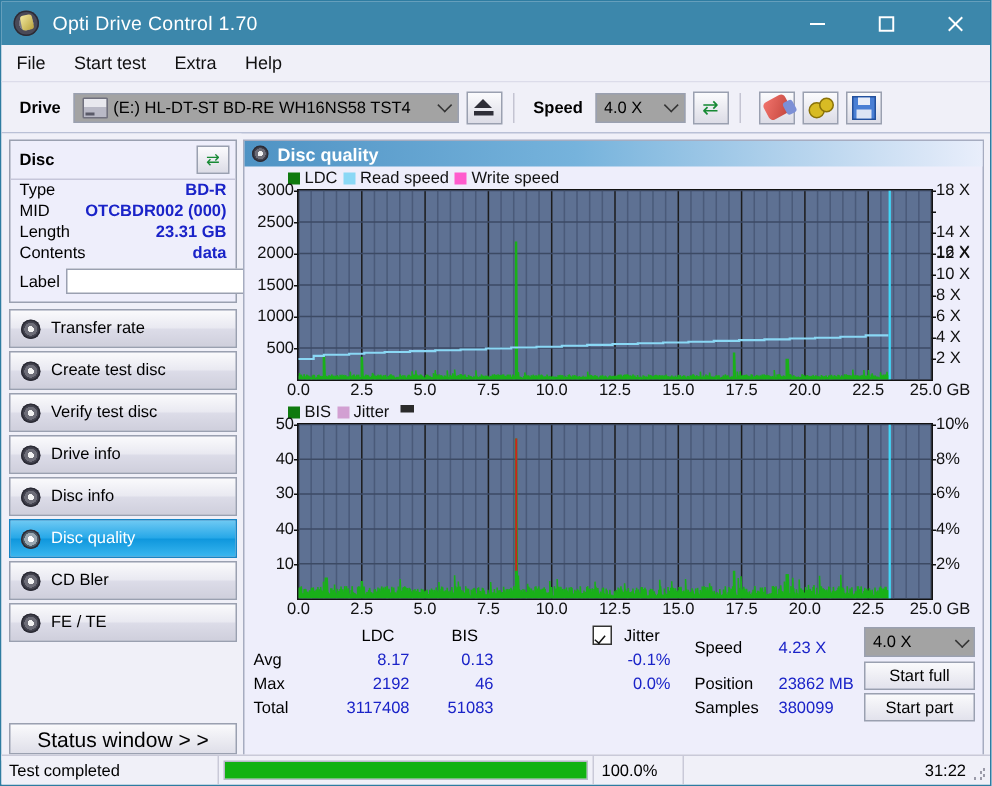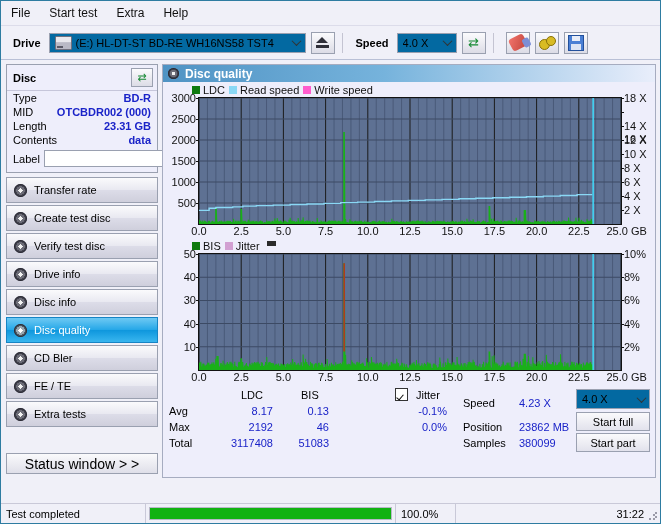--- a/index.html
+++ b/index.html
@@ -40,21 +40,21 @@
     padding-left:10px;border-bottom:1px solid #dcdcea;
   }
   .menuitem{font-size:12px;color:#111;margin-right:19px;}
   
   .toolbar{
     height:33px;background:#f0f0f8;display:flex;align-items:center;
     padding:0 6px;border-bottom:1px solid #b9c0d6;
   }
   .tb-label{font-size:11px;font-weight:bold;color:#000;margin:0 8px 0 6px;}
   .combo{
-    height:20px;background:#0369a1;border:1px solid #9aa0b0;display:flex;align-items:center;
+    height:20px;background:#a3a3a3;border:1px solid #9aa0b0;display:flex;align-items:center;
     font-size:11px;color:#000;position:relative;box-sizing:border-box;
   }
   .combo.drive{width:257px;padding-left:3px;}
   .combo .cv{flex:1;white-space:nowrap;overflow:hidden;}
   .caret{width:16px;display:flex;align-items:center;justify-content:center;}
   .caret:before{
     content:"";width:6px;height:6px;border-right:1.4px solid #333;border-bottom:1.4px solid #333;
     transform:rotate(45deg) translate(-1px,-1px);
   }
   .drv-ico{
@@ -168,20 +168,42 @@
       radial-gradient(circle 1px at 8px 6px,#9a9aa8 99%,transparent),
       radial-gradient(circle 1px at 8px 2px,#9a9aa8 99%,transparent),
       radial-gradient(circle 1px at 6px 4px,#9a9aa8 99%,transparent);
   }
 </style>
 </head>
 <body>
 
 <div class="app">
 
+  <div class="titlebar">
+    <div class="title-icon"></div>
+    <div class="title-text">Opti Drive Control 1.70</div>
+    <div class="winbtns">
+      <div class="winbtn">
+        <svg width="12" height="12">
+            <line x1="1" y1="6" x2="11" y2="6" stroke="#fff" stroke-width="1.3"></line>
+          </svg>
+      </div>
+      <div class="winbtn">
+        <svg width="12" height="12">
+            <rect x="1.5" y="1.5" width="9" height="9" fill="none" stroke="#fff" stroke-width="1.3"></rect>
+          </svg>
+      </div>
+      <div class="winbtn">
+        <svg width="12" height="12">
+            <line x1="1.5" y1="1.5" x2="10.5" y2="10.5" stroke="#fff" stroke-width="1.3"></line>
+            <line x1="10.5" y1="1.5" x2="1.5" y2="10.5" stroke="#fff" stroke-width="1.3"></line>
+          </svg>
+      </div>
+    </div>
+  </div>
 
   <div class="menubar">
     <div class="menuitem">File</div>
     <div class="menuitem">Start test</div>
     <div class="menuitem">Extra</div>
     <div class="menuitem">Help</div>
   </div>
 
   <div class="toolbar">
     <div class="tb-label">Drive</div>
@@ -274,24 +296,20 @@
           <span class="nav-ico"></span>
           <span>Disc quality</span>
         </div>
         <div class="navbtn">
           <span class="nav-ico"></span>
           <span>CD Bler</span>
         </div>
         <div class="navbtn">
           <span class="nav-ico"></span>
           <span>FE / TE</span>
-        </div>
-        <div class="navbtn">
-          <span class="nav-ico"></span>
-          <span>Extra tests</span>
         </div>
       </div>
 
       <div class="sb-spacer"></div>
       <div class="statusbtn">Status window &gt; &gt;</div>
     </div>
 
     <div class="main">
       <div class="main-hdr">
         <span class="nav-ico"></span>

